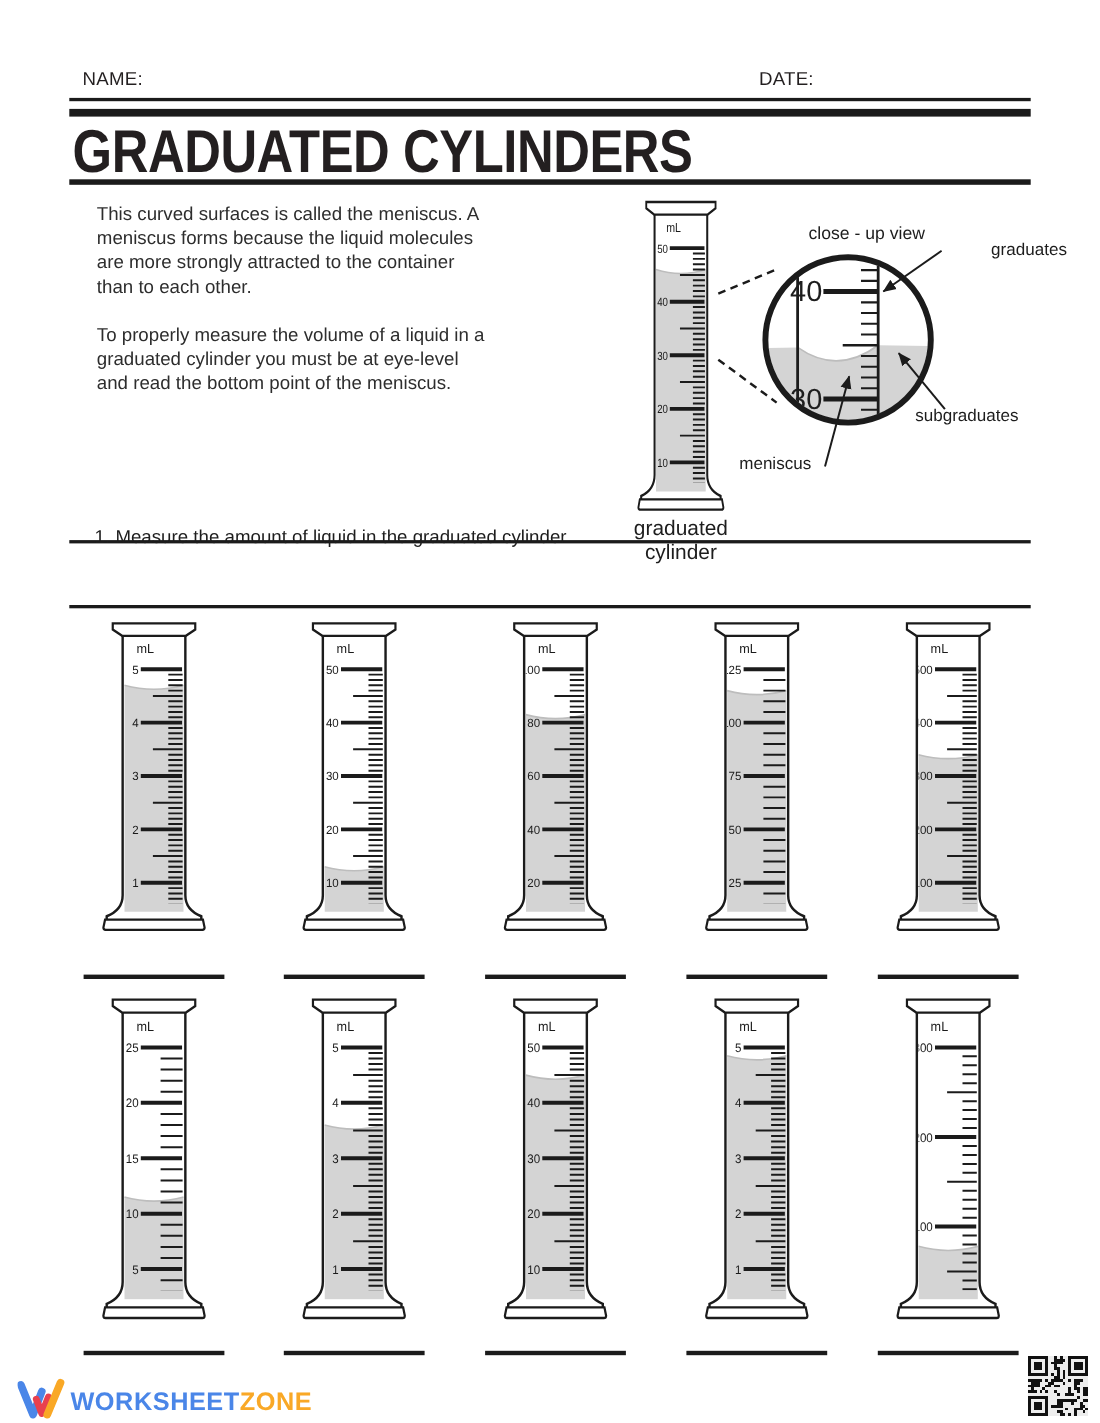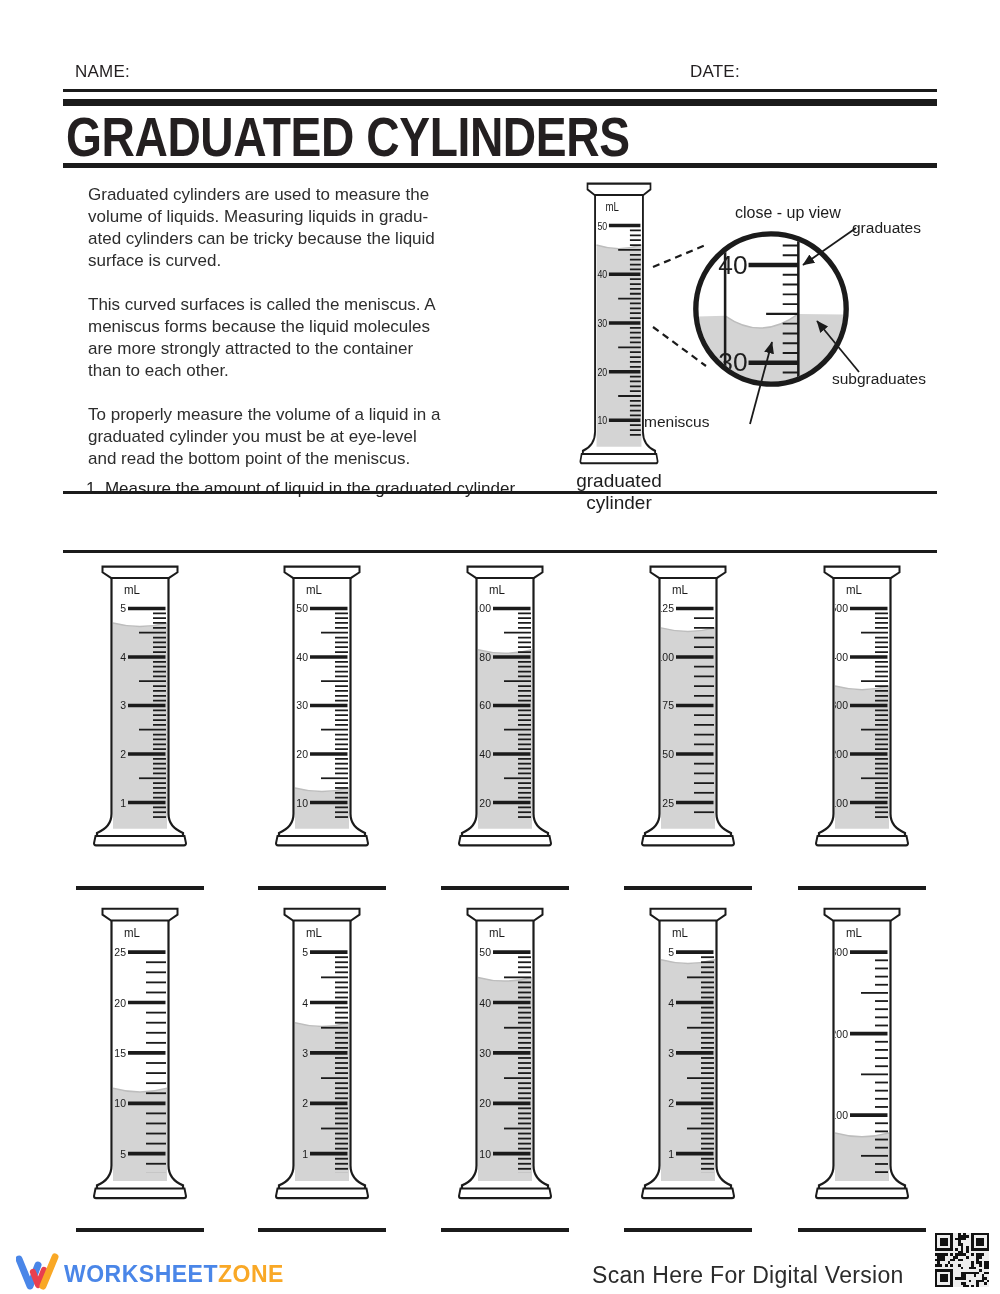--- a/index.html
+++ b/index.html
@@ -24,24 +24,20 @@
 <div class="page">
 
   <div class="abs fieldlabel" style="left:75px;top:62px;">NAME:</div>
   <div class="abs fieldlabel" style="left:690px;top:62px;">DATE:</div>
   <div class="rule" style="left:63px;top:89px;width:874px;height:2.5px;"></div>
   <div class="rule" style="left:63px;top:99px;width:874px;height:7px;"></div>
   <div class="abs title" style="left:66px;top:105px;">GRADUATED CYLINDERS</div>
   <div class="rule" style="left:63px;top:163px;width:874px;height:5px;"></div>
 
   <div class="abs" style="left:88px;top:184px;width:490px;">
-    <p class="para">Graduated cylinders are used to measure the
-volume of liquids. Measuring liquids in gradu-
-ated cylinders can be tricky because the liquid
-surface is curved.</p>
     <p class="para">This curved surfaces is called the meniscus. A
 meniscus forms because the liquid molecules
 are more strongly attracted to the container
 than to each other.</p>
     <p class="para">To properly measure the volume of a liquid in a
 graduated cylinder you must be at eye-level
 and read the bottom point of the meniscus.</p>
   </div>
 
   <div class="abs" style="left:577px;top:180px;width:84px;height:288px;">
@@ -117,23 +113,23 @@
         </g>
   <text x="42" y="30" text-anchor="middle" font-size="11.5" fill="#1b1b1b" font-family="Liberation Sans, sans-serif">mL</text>
   <path d="M21.5,9 L21.5,243 C21.5,253.5 13.5,259 7,261.5 L7,264.5" fill="none" stroke="#1b1b1b" stroke-width="2.2"></path>
   <path d="M78.5,9 L78.5,243 C78.5,253.5 86.5,259 93,261.5 L93,264.5" fill="none" stroke="#1b1b1b" stroke-width="2.2"></path>
   <path d="M5.5,264.5 L94.5,264.5 L96,271.5 Q96,273.5 94,273.5 L6,273.5 Q4,273.5 4,271.5 Z" fill="#fff" stroke="#1b1b1b" stroke-width="2"></path>
   <path d="M12.5,3.5 L87.5,3.5 L87.5,9 L79,14.5 L21,14.5 L12.5,9 Z" fill="#fff" stroke="#1b1b1b" stroke-width="2"></path>
   </svg>
     </div>
   <div class="abs caption" style="left:554px;top:470px;width:130px;">graduated cylinder</div>
   <div class="abs dlabel" style="left:735px;top:204px;font-size:16px;">close - up view</div>
-  <div class="abs dlabel" style="left:852px;top:219px;">graduates</div>
+  <div class="abs dlabel" style="left:901px;top:219px;">graduates</div>
   <div class="abs dlabel" style="left:832px;top:370px;">subgraduates</div>
-  <div class="abs dlabel" style="left:644px;top:413px;">meniscus</div>
+  <div class="abs dlabel" style="left:672px;top:413px;">meniscus</div>
 
   <svg class="abs" style="left:688px;top:226px;" width="166" height="166" viewBox="0 0 170 170">
     <defs>
         <clipPath id="ccclip">
           <circle cx="85" cy="85" r="74.5"></circle>
         </clipPath>
       </defs>
     <g clip-path="url(#ccclip)">
       <path d="M-5,93 L38,92 Q75,118 113,90 L175,91 L175,175 L-5,175 Z" fill="#d4d4d4"></path>
       <path d="M38,92 Q75,118 113,90" fill="none" stroke="#bdbdbd" stroke-width="1.5"></path>
@@ -901,21 +897,20 @@
   <div class="answer" style="left:798px;top:1228px;"></div>
 
   <svg class="abs" style="left:16px;top:1252px;" width="44" height="40" viewBox="0 0 44 40">
     <path d="M3,7 L14,34 L22,13" fill="none" stroke="#4a86e8" stroke-width="7" stroke-linecap="round" stroke-linejoin="round"></path>
     <path d="M17,20 L22,33 L28,18" fill="none" stroke="#e8404f" stroke-width="6.2" stroke-linecap="round" stroke-linejoin="round"></path>
     <path d="M27,34 L39,5" fill="none" stroke="#f9a826" stroke-width="7" stroke-linecap="round"></path>
   </svg>
   <div class="abs logo-text" style="left:64px;top:1261px;">
     <span style="color:#4a86e8;">WORKSHEET</span><span style="color:#f9a826;">ZONE</span>
   </div>
-  <div class="abs scan" style="left:592px;top:1262px;">Scan Here For Digital Version</div>
   <div class="abs" style="left:932px;top:1230px;width:60px;height:60px;">
       <svg width="60" height="60" viewBox="-1 -1 23 23" shape-rendering="crispEdges">
         <rect x="0" y="0" width="21" height="21" fill="#ededed"></rect>
         <rect x="0" y="0" width="1" height="1" fill="#111"></rect>
         <rect x="1" y="0" width="1" height="1" fill="#111"></rect>
         <rect x="2" y="0" width="1" height="1" fill="#111"></rect>
         <rect x="3" y="0" width="1" height="1" fill="#111"></rect>
         <rect x="4" y="0" width="1" height="1" fill="#111"></rect>
         <rect x="5" y="0" width="1" height="1" fill="#111"></rect>
         <rect x="6" y="0" width="1" height="1" fill="#111"></rect>

